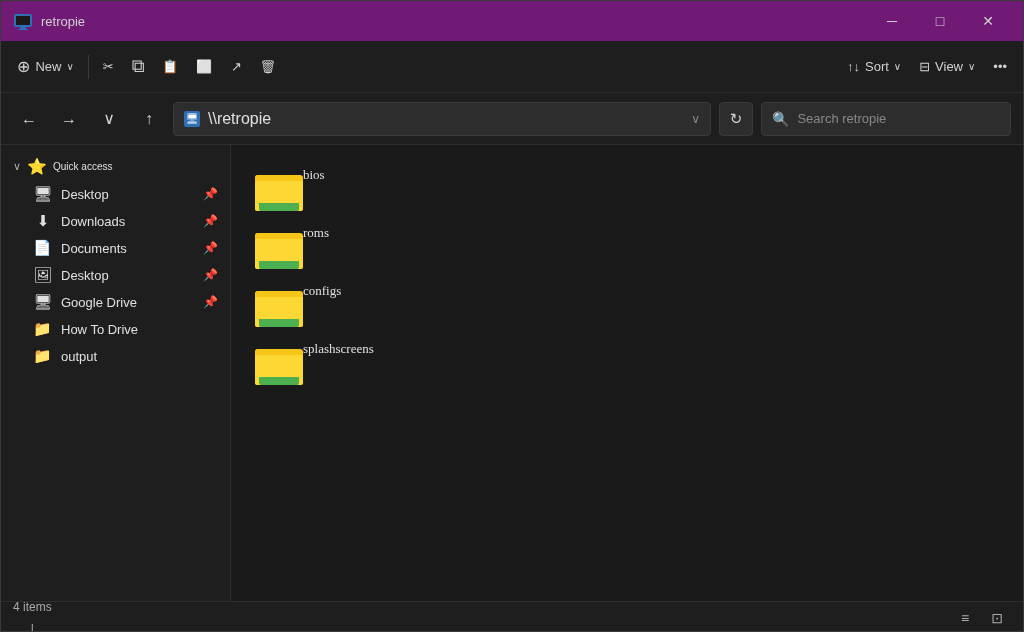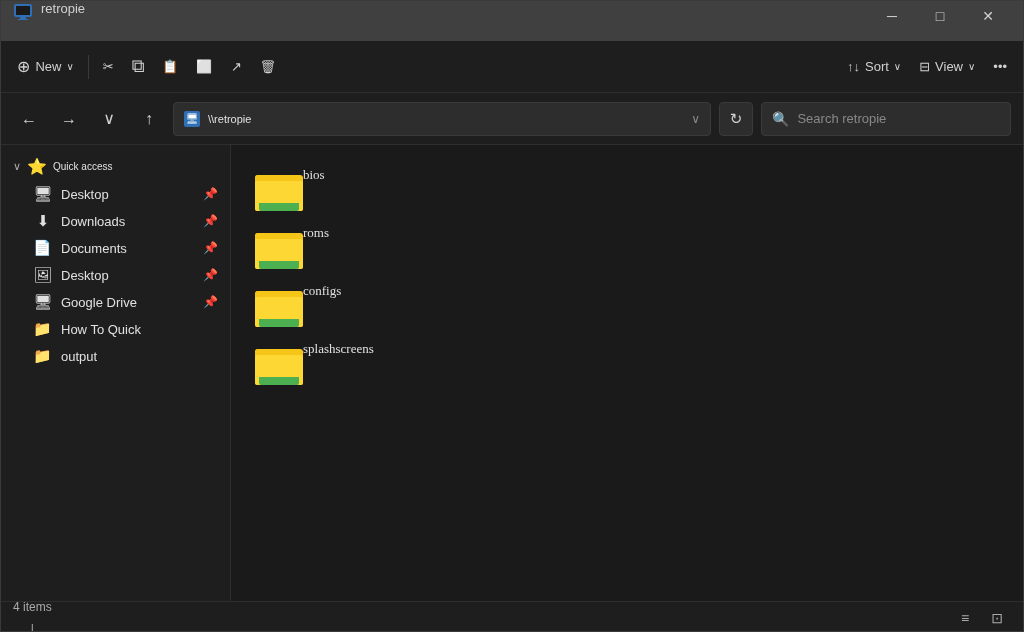--- a/index.html
+++ b/index.html
@@ -9,22 +9,23 @@
       background: #1a1a1a;
       font-family: 'Segoe UI', Arial, sans-serif;
       color: #e0e0e0;
       overflow: hidden;
       border: 1px solid #3a3a3a;
     }
 
     
     #title-bar {
       height: 40px;
-      background: #404040;
-      display: flex;
+      background: #701a75;
+      display: flex;
+      align-items: center;
       padding: 0 12px;
       user-select: none;
     }
     #title-bar .app-icon {
       width: 20px;
       height: 20px;
       margin-right: 8px;
       flex-shrink: 0;
     }
     #title-bar .title-text {
@@ -122,21 +123,21 @@
       border-radius: 2px;
       display: flex;
       align-items: center;
       justify-content: center;
       font-size: 10px;
       color: white;
       flex-shrink: 0;
     }
     .address-text {
       flex: 1;
-      font-size: 11px;
+      font-size: 16px;
       color: #e0e0e0;
     }
     .address-chevron {
       color: #888;
       font-size: 12px;
     }
     .refresh-btn {
       width: 34px;
       height: 34px;
       background: #2d2d2d;
@@ -423,21 +424,21 @@
     <span class="item-label">Desktop</span>
     <span class="pin-icon">📌</span>
   </div>
         <div class="sidebar-item">
     <span class="item-icon">🖥</span>
     <span class="item-label">Google Drive</span>
     <span class="pin-icon">📌</span>
   </div>
         <div class="sidebar-item">
     <span class="item-icon">📁</span>
-    <span class="item-label">How To Quick</span>
+    <span class="item-label">How To Drive</span>
 
   </div>
         <div class="sidebar-item">
     <span class="item-icon">📁</span>
     <span class="item-label">output</span>
 
   </div>
       </div>
   </div>
 

